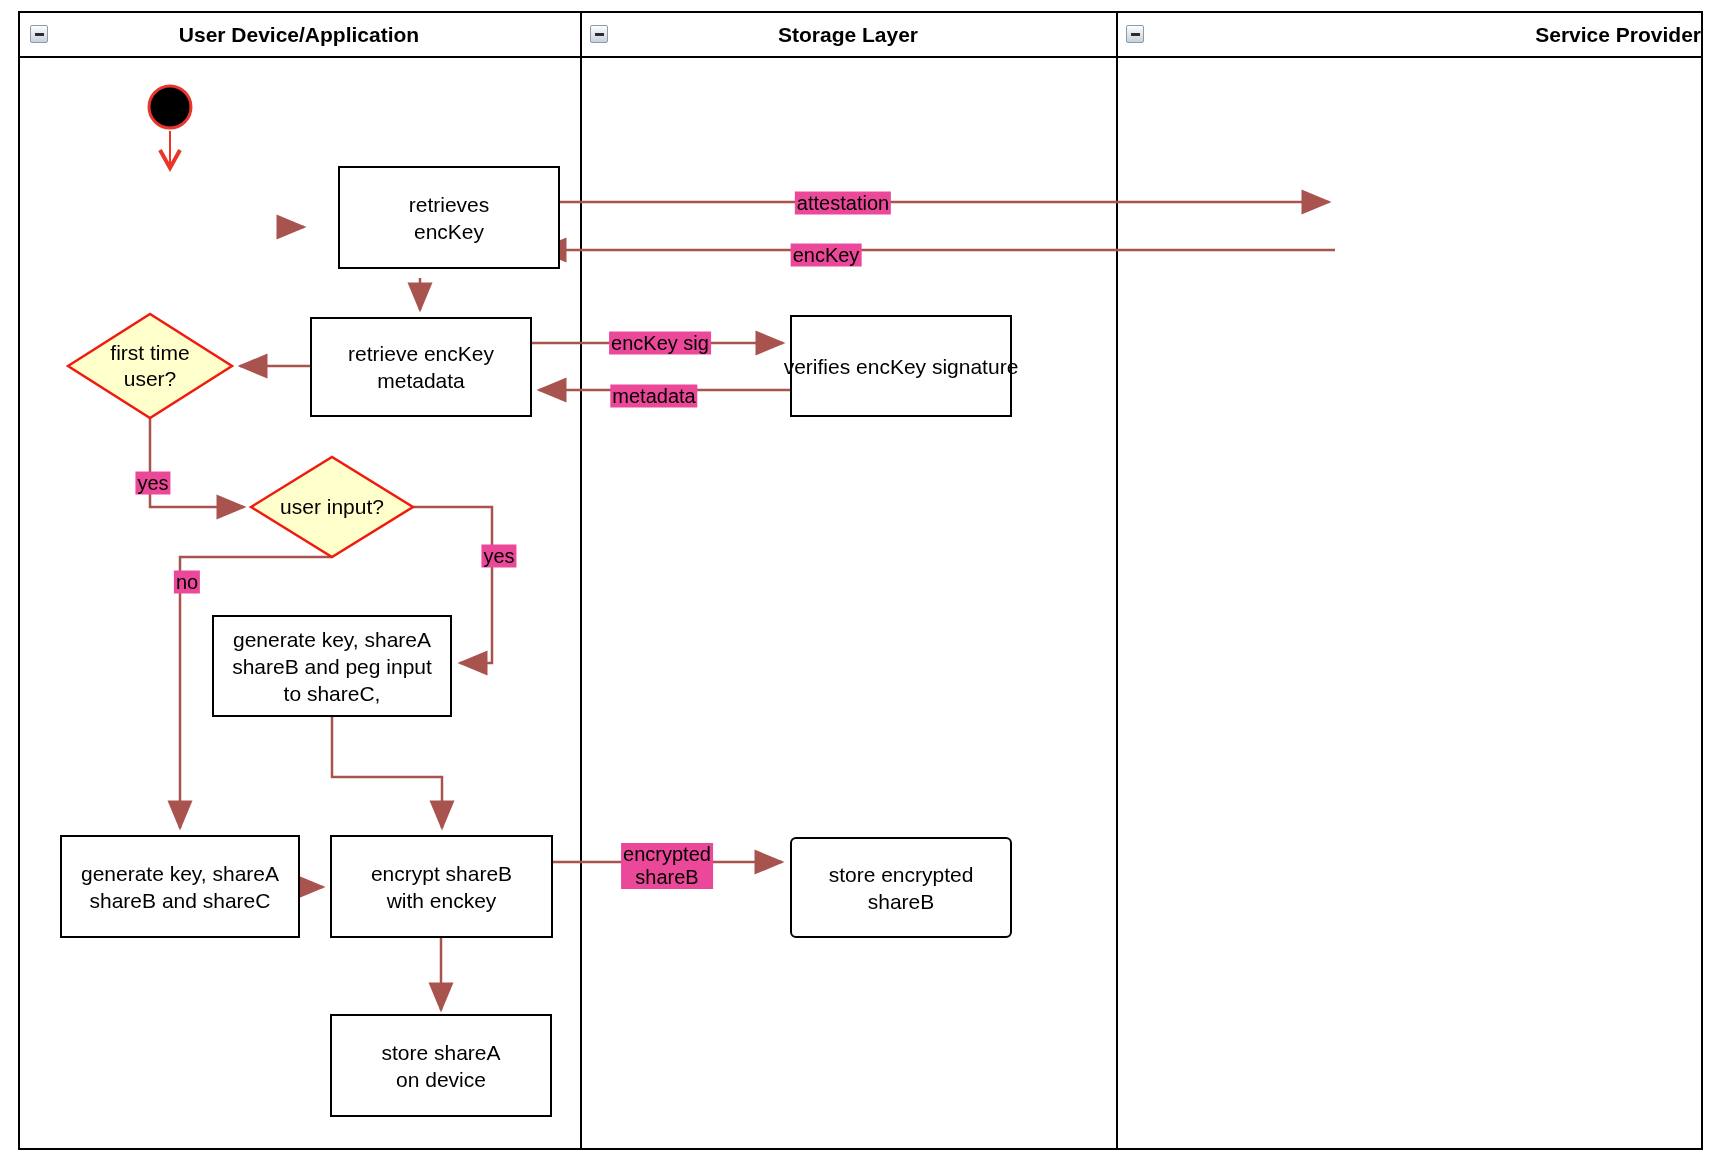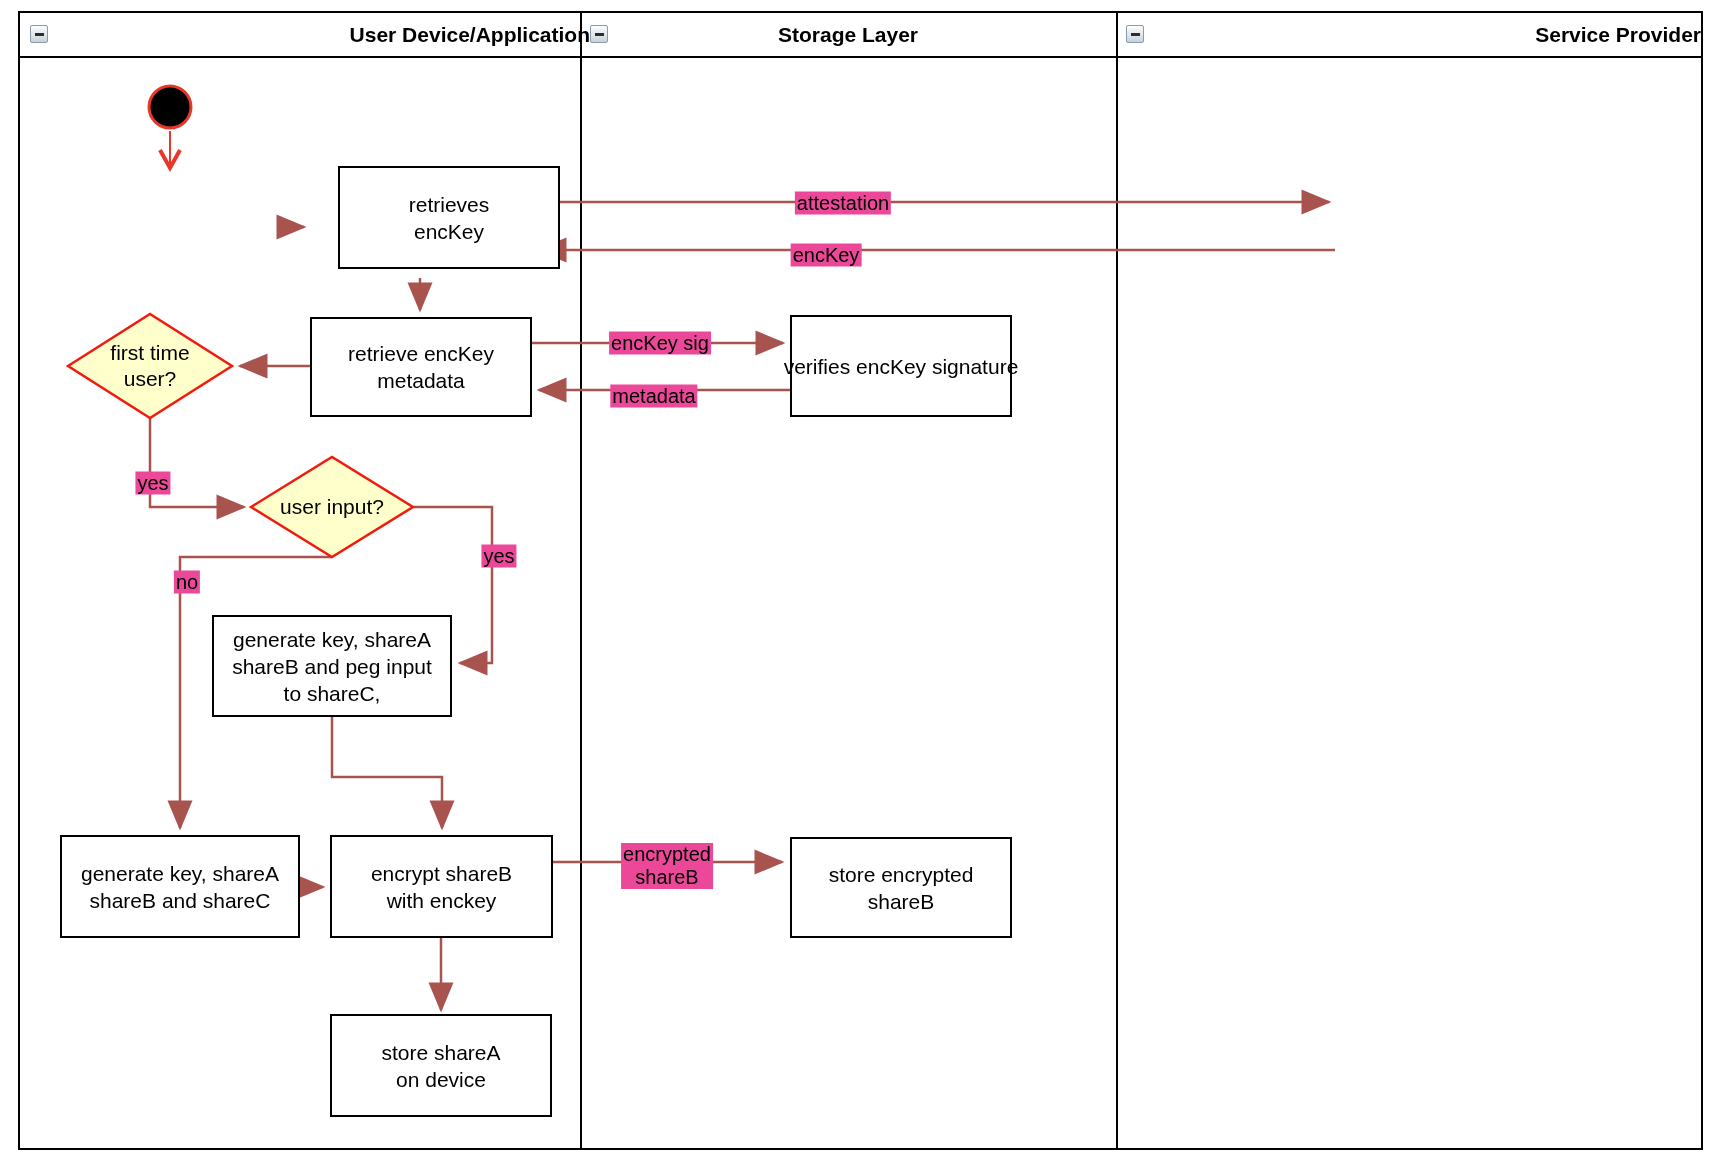--- a/index.html
+++ b/index.html
@@ -27,21 +27,21 @@
 </head>
 <body>
 
 <div id="canvas">
 
   <div id="frame" class="abs"></div>
   <div class="abs vsep" style="left:580px;"></div>
   <div class="abs vsep" style="left:1116px;"></div>
   <div class="abs hline"></div>
 
-  <div class="abs lane-head" style="left:32px;width:558px;justify-content:flex-end;">
+  <div class="abs lane-head" style="left:20px;width:558px;">
     <span>User Device/Application</span>
   </div>
   <div class="abs lane-head" style="left:582px;width:532px;">
     <span>Storage Layer</span>
   </div>
   <div class="abs lane-head" style="left:1118px;width:583px;justify-content:flex-end;">
     <span>Service Provider</span>
   </div>
 
   <div class="abs collapse" style="left:30px;top:25px;">
@@ -95,21 +95,21 @@
   <div class="abs box" style="left:212px;top:615px;width:236px;height:98px;"><span>generate key, shareA
 shareB and peg input
 to shareC,</span></div>
   <div class="abs box" style="left:60px;top:835px;width:236px;height:99px;"><span>generate key, shareA
 shareB and shareC</span></div>
   <div class="abs box" style="left:330px;top:835px;width:219px;height:99px;"><span>encrypt shareB
 with enckey</span></div>
   <div class="abs box" style="left:330px;top:1014px;width:218px;height:99px;"><span>store shareA
 on device</span></div>
   <div class="abs box" style="left:790px;top:315px;width:218px;height:98px;"><span class="nowrap">verifies encKey signature</span></div>
-  <div class="abs box" style="left:790px;top:837px;width:218px;height:97px;"><span>store encrypted
+  <div class="abs box" style="left:790px;top:837px;width:218px;height:97px;border-radius:6px;"><span>store encrypted
 shareB</span></div>
 
   <div class="abs dlabel" style="left:150px;top:366px;">first time
 user?</div>
   <div class="abs dlabel" style="left:332px;top:507px;">user input?</div>
 
   <div class="abs elabel" style="left:843px;top:203px;">attestation</div>
   <div class="abs elabel" style="left:826px;top:255px;">encKey</div>
   <div class="abs elabel" style="left:660px;top:343px;">encKey sig</div>
   <div class="abs elabel" style="left:654px;top:396px;">metadata</div>

